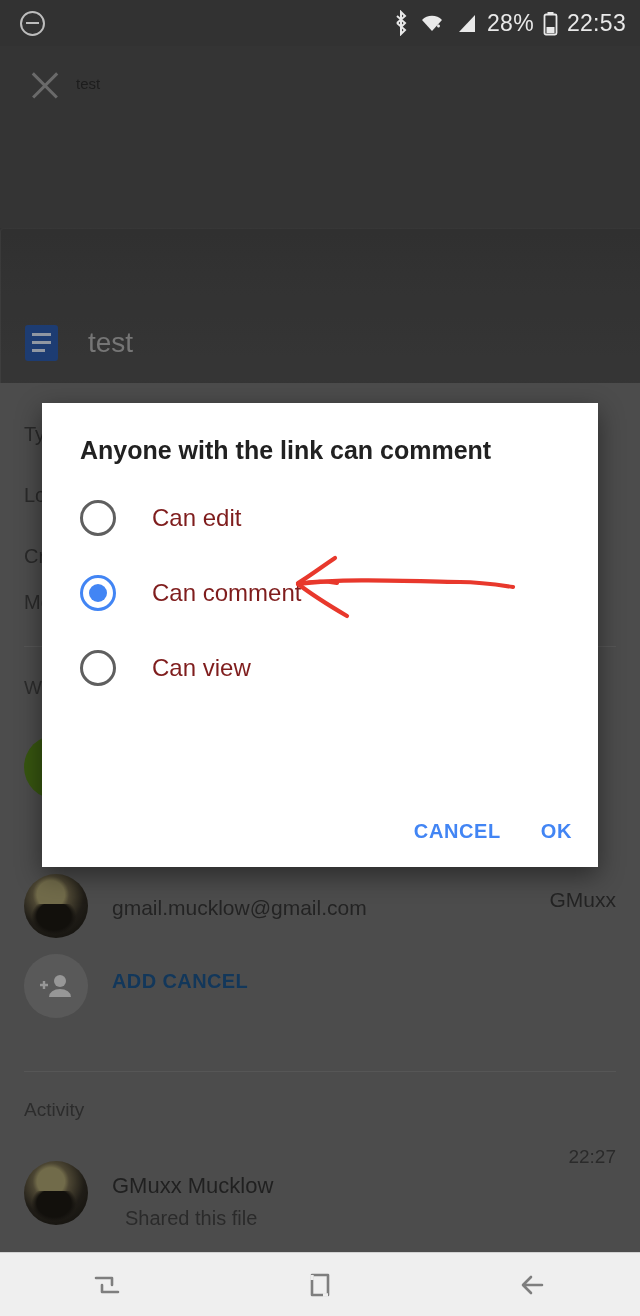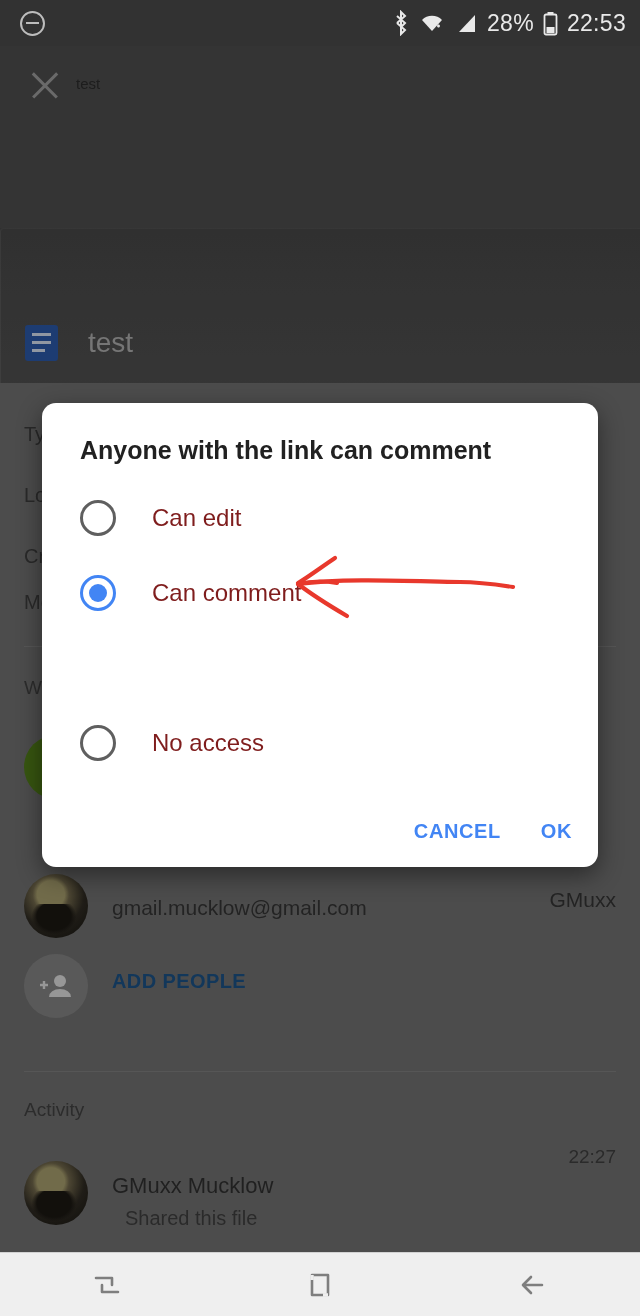--- a/index.html
+++ b/index.html
@@ -145,21 +145,21 @@
   .act-sub { position: absolute; left: 112px; font-size: 20px; color: #3d3d3d; margin-left: 13px; }
 
   
   .scrim {
     position: absolute; top: 46px; left: 0; width: 640px; height: 1206px;
     background: rgba(0,0,0,.30);
   }
   .dialog {
     position: absolute; left: 42px; top: 403px;
     width: 556px; height: 464px;
-    background: #fff; border-radius: 14px;
+    background: #fff; border-radius: 0;
     box-shadow: 0 8px 24px rgba(0,0,0,.45);
   }
   .dlg-title {
     position: absolute; left: 38px; top: 33px;
     font-size: 25px; font-weight: bold; color: #212121;
   }
   .radio-row {
     position: absolute; left: 0; width: 556px; height: 74px;
     display: flex; align-items: center;
   }
@@ -262,21 +262,21 @@
       <div class="owner-email" style="top:513px">gmail.mucklow@gmail.com</div>
       <div class="owner-tag" style="top:505px">GMuxx</div>
 
       <div class="addppl-circle">
         <svg width="32" height="28" viewBox="0 0 32 28">
           <circle cx="20" cy="9" r="6" fill="#d8d8d8"></circle>
           <path d="M9 25 a11 8 0 0 1 22 0 Z" fill="#d8d8d8"></path>
           <path d="M4 9 l0 8 M0 13 l8 0" stroke="#d8d8d8" stroke-width="2.4"></path>
         </svg>
       </div>
-      <div class="addppl-label">ADD PEOPLE</div>
+      <div class="addppl-label">ADD CANCEL</div>
 
       <div class="sep" style="top:688px"></div>
 
       <div class="sec-label" style="top:716px">Activity</div>
 
       <div class="activity-time" style="top:763px">22:27</div>
       <div class="avatar-photo" style="top:778px"></div>
       <div class="act-name" style="top:790px">GMuxx Mucklow</div>
       <div class="act-sub" style="top:824px">Shared this file</div>
 
@@ -292,25 +292,25 @@
     <div class="radio-row" style="top:78px">
       <span class="radio"></span>
       <span class="radio-label">Can edit</span>
     </div>
 
     <div class="radio-row" style="top:153px">
       <span class="radio on"></span>
       <span class="radio-label">Can comment</span>
     </div>
 
-
-    <div class="radio-row" style="top:303px">
+    <div class="radio-row" style="top:228px">
       <span class="radio"></span>
-      <span class="radio-label">No access</span>
-    </div>
+      <span class="radio-label">Can view</span>
+    </div>
+
 
     <div class="dlg-actions">
       <button class="dlg-btn">CANCEL</button>
       <button class="dlg-btn">OK</button>
     </div>
   </div>
 
   <svg class="annot" width="240" height="80" viewBox="0 0 240 80">
     <g fill="none" stroke="#e8382c" stroke-width="4.2" stroke-linecap="round" stroke-linejoin="round">
       <path d="M13 36 C 60 30, 120 33, 175 34 C 195 34, 215 37, 228 39"></path>

